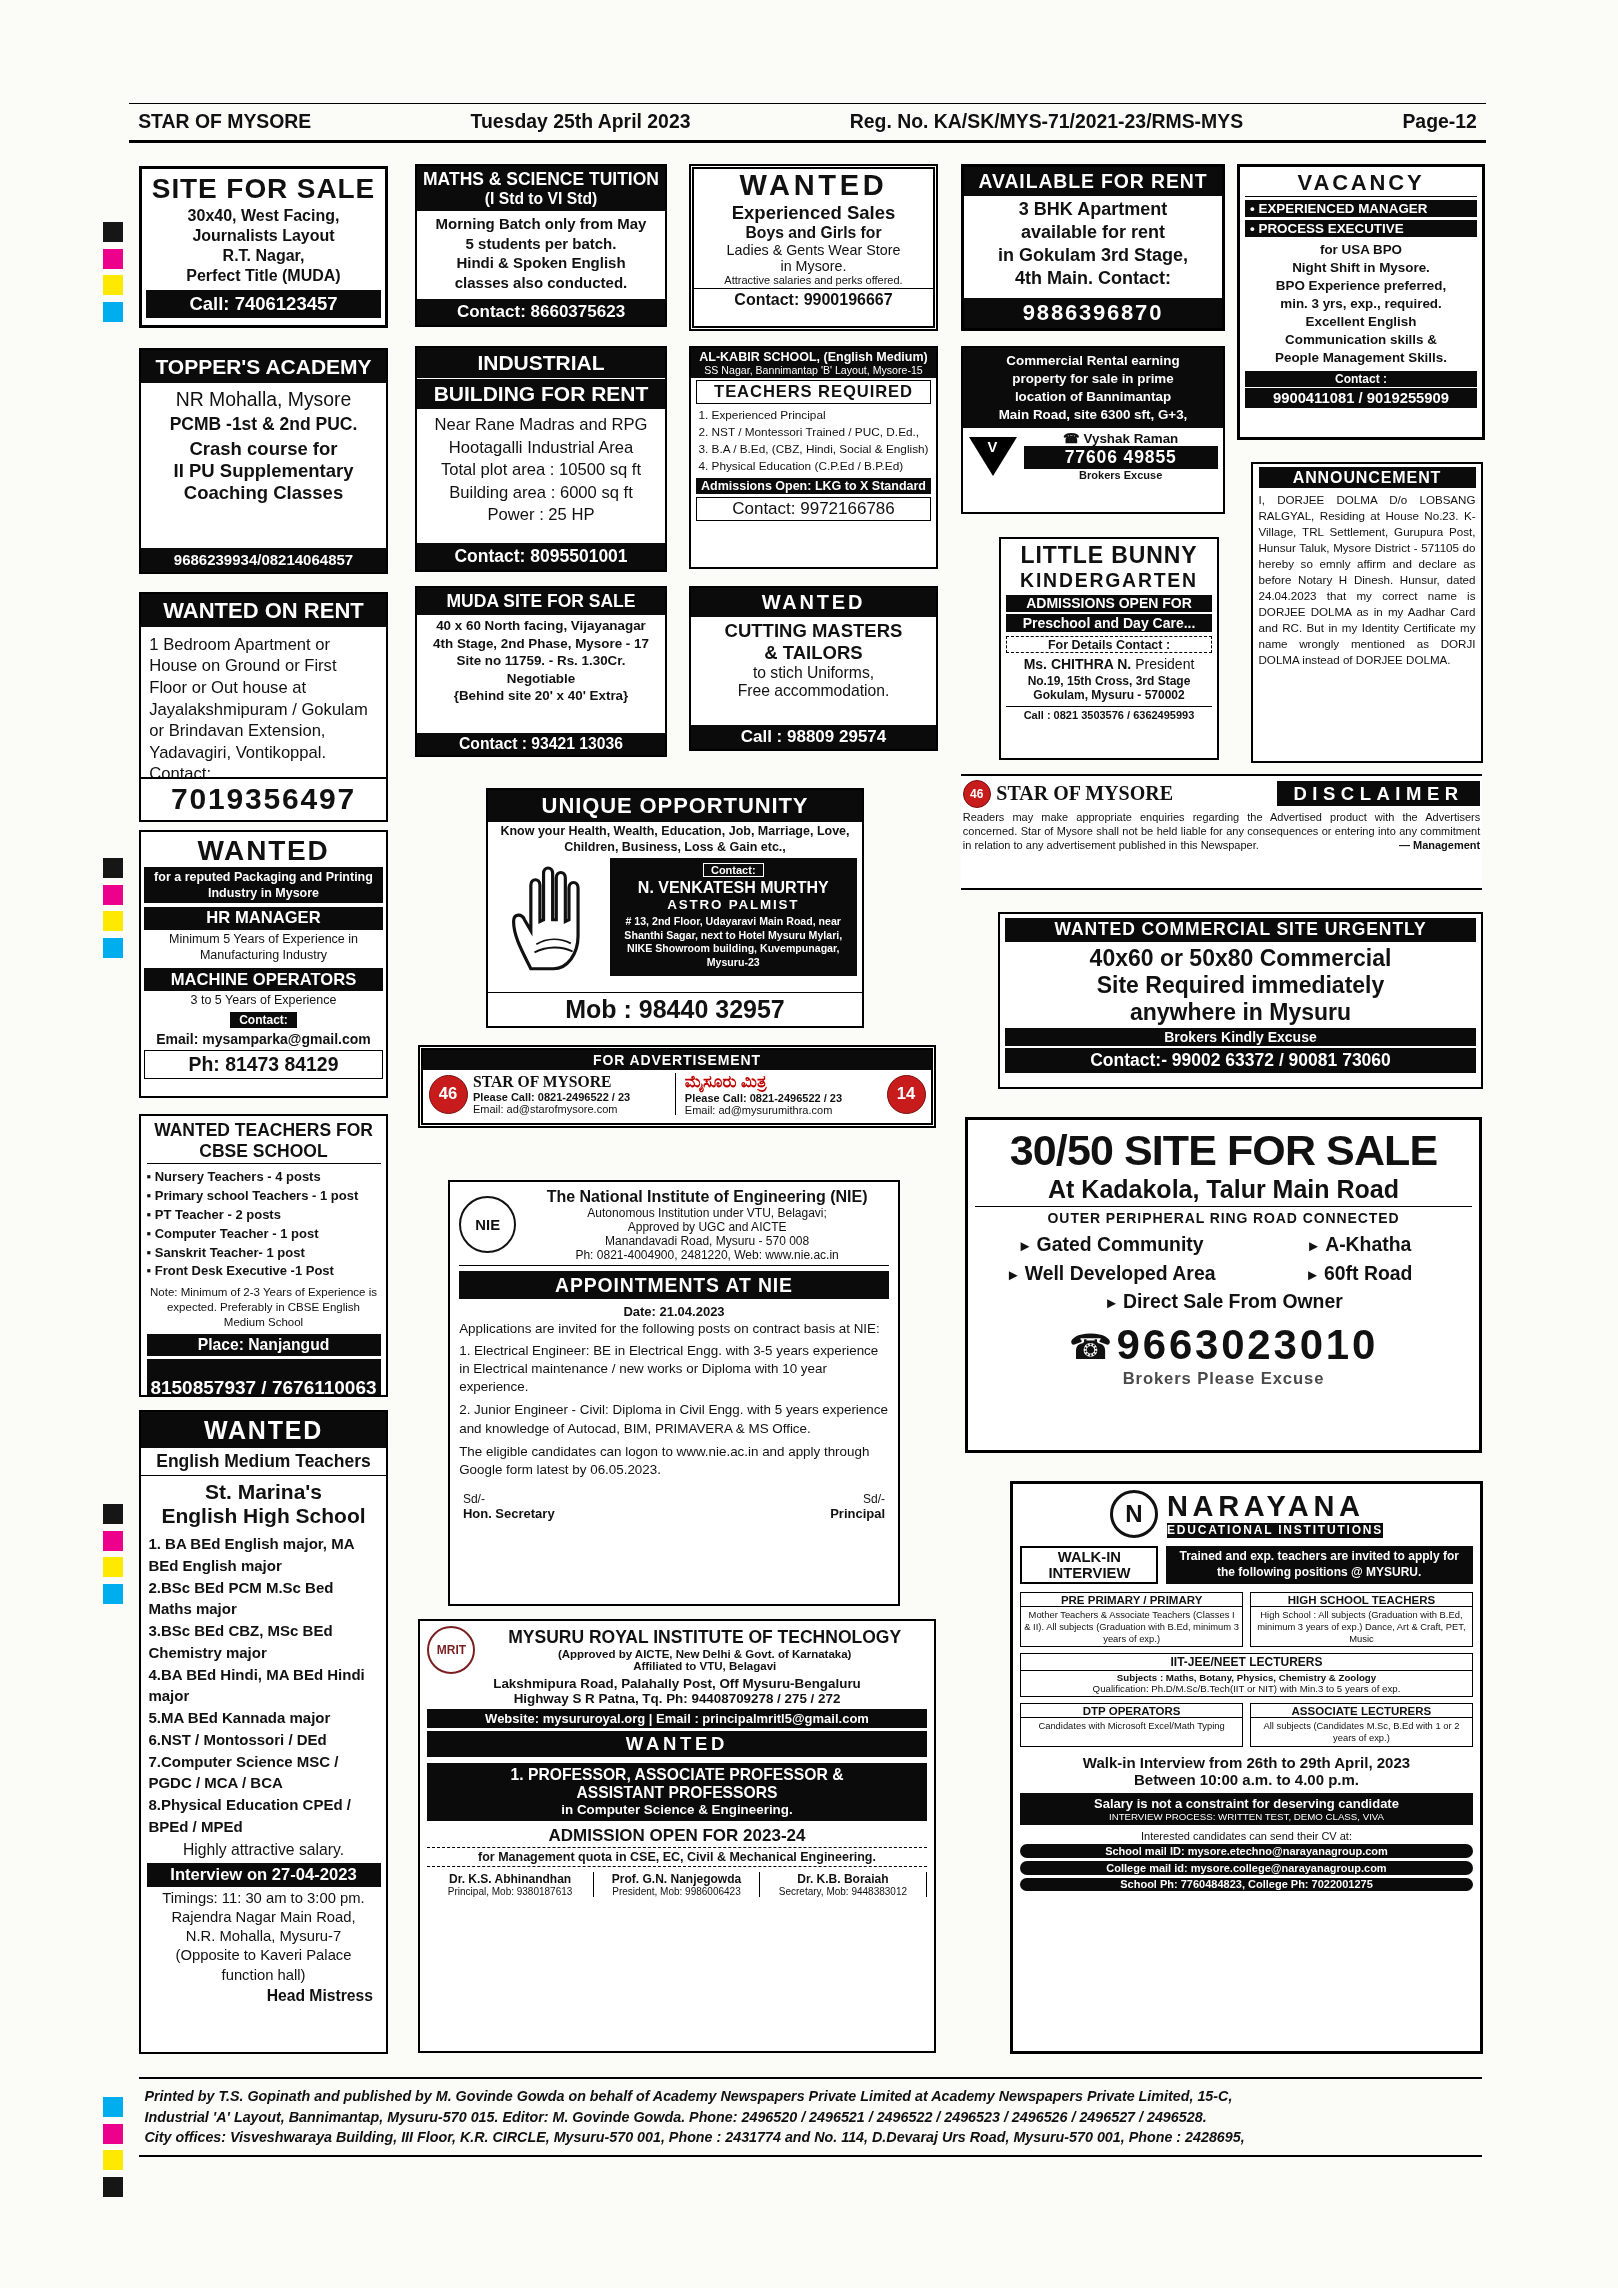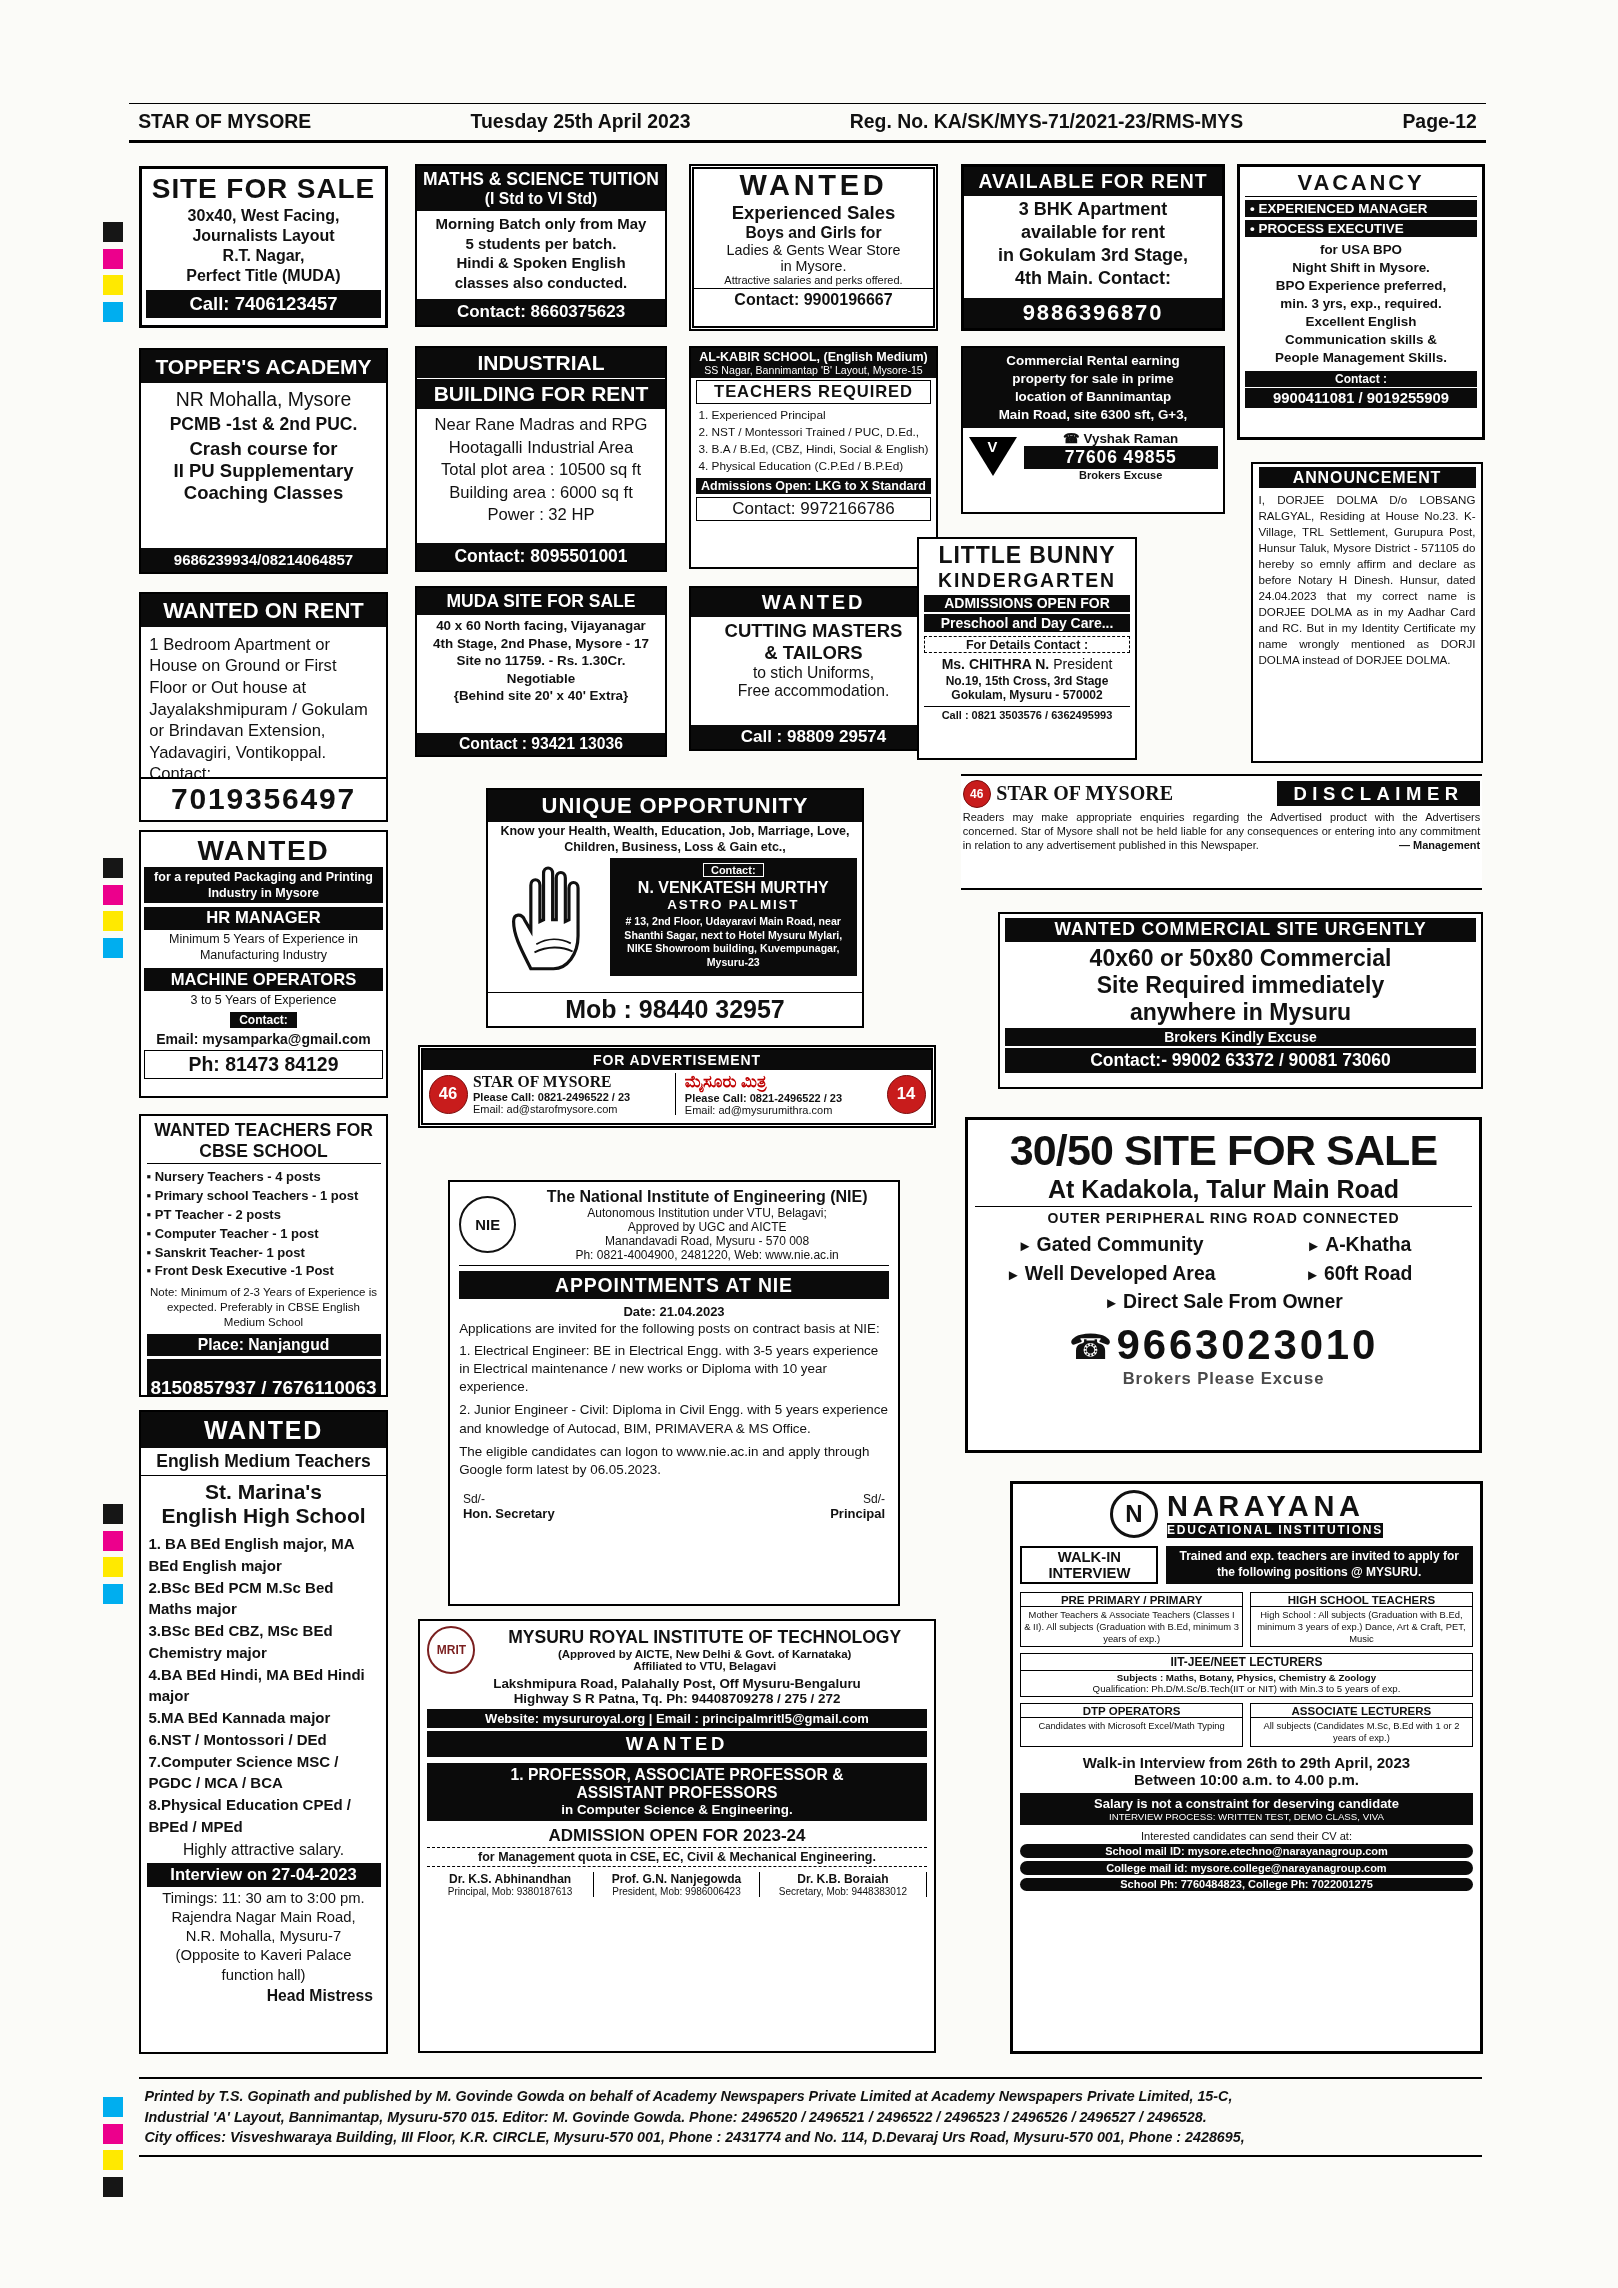--- a/index.html
+++ b/index.html
@@ -157,21 +157,21 @@
 </section>
 
 <section class="ad bd" style="left:415px;top:346px;width:252px;height:226px">
   <div class="band" style="font-size:21px;padding:2.8px 0">INDUSTRIAL</div>
   <div class="band" style="font-size:21px;padding:2.8px 0;margin-top:1.8px">BUILDING FOR RENT</div>
   <div class="tc" style="font-size:16.6px;line-height:1.35;margin-top:5.5px">
       <div>Near Rane Madras and RPG</div>
       <div>Hootagalli Industrial Area</div>
       <div>Total plot area : 10500 sq ft</div>
       <div>Building area : 6000 sq ft</div>
-      <div>Power : 32 HP</div>
+      <div>Power : 25 HP</div>
     </div>
   <div class="band i" style="font-size:17.5px;padding:2.8px 0;position:absolute;bottom:0;left:0;right:0">Contact: 8095501001</div>
 </section>
 
 <section class="ad bd" style="left:415px;top:586px;width:252px;height:171px">
   <div class="band" style="font-size:17.5px;padding:2.8px 0">MUDA SITE FOR SALE</div>
   <div class="tc b" style="font-size:13.4px;line-height:1.3;margin-top:2.8px">
       <div>40 x 60 North facing, Vijayanagar</div>
       <div>4th Stage, 2nd Phase, Mysore - 17</div>
       <div>Site no 11759. - Rs. 1.30Cr.</div>
@@ -344,21 +344,21 @@
       <span style="position:absolute;top:1.8px;left:50%;transform:translateX(-50%);color:#fff;font-weight:900;font-size:14.8px">V</span>
     </div>
     <div style="flex:1;text-align:center">
       <div class="b" style="font-size:13.4px"><span>☎</span> <span>Vyshak Raman</span></div>
       <div class="band" style="font-size:17.5px;padding:0.9px 0;letter-spacing:0.9px">77606 49855</div>
       <div class="b" style="font-size:11px">Brokers Excuse</div>
     </div>
   </div>
 </section>
 
-<section class="ad bd" style="left:917px;top:537px;width:220px;height:223px;padding:2.8px 4.6px">
+<section class="ad bd" style="left:999px;top:537px;width:220px;height:223px;padding:2.8px 4.6px">
   <div class="tc xb" style="font-size:23px;letter-spacing:0.9px">LITTLE BUNNY</div>
   <div class="tc b" style="font-size:19.4px;letter-spacing:1.8px">KINDERGARTEN</div>
   <div class="band" style="font-size:14px;margin-top:2.8px;padding:0.9px 0">ADMISSIONS OPEN FOR</div>
   <div class="band i" style="font-size:14px;margin-top:1.8px;padding:0.9px 0">Preschool and Day Care...</div>
   <div class="tc b" style="font-size:12.5px;margin-top:3.7px;border:1.4px dashed #000;padding:0.9px 0">For Details Contact :</div>
   <div class="tc" style="font-size:14px;margin-top:2.8px"><span class="b">Ms. CHITHRA N.</span> <span>President</span></div>
   <div class="tc b" style="font-size:12px;margin-top:1.8px">No.19, 15th Cross, 3rd Stage</div>
   <div class="tc b" style="font-size:12px">Gokulam, Mysuru - 570002</div>
   <div class="tc b" style="font-size:11px;border-top:1.4px solid #000;margin-top:3.7px;padding-top:1.8px">Call : 0821 3503576 / 6362495993</div>
 </section>

